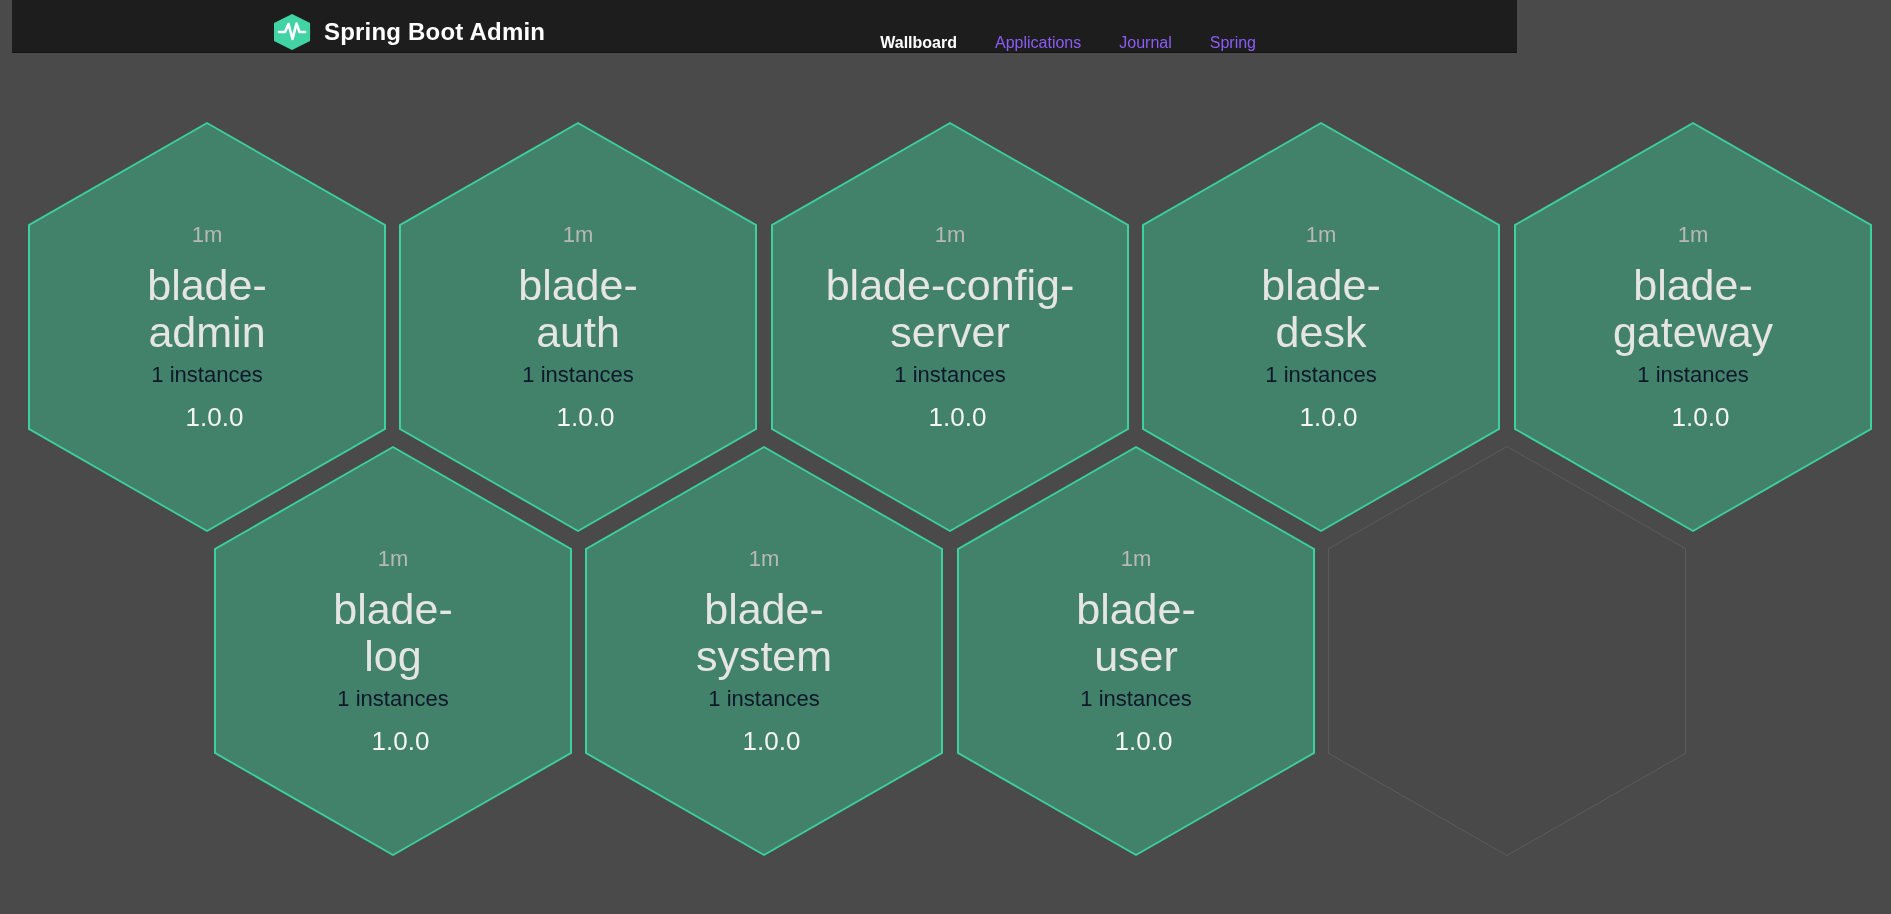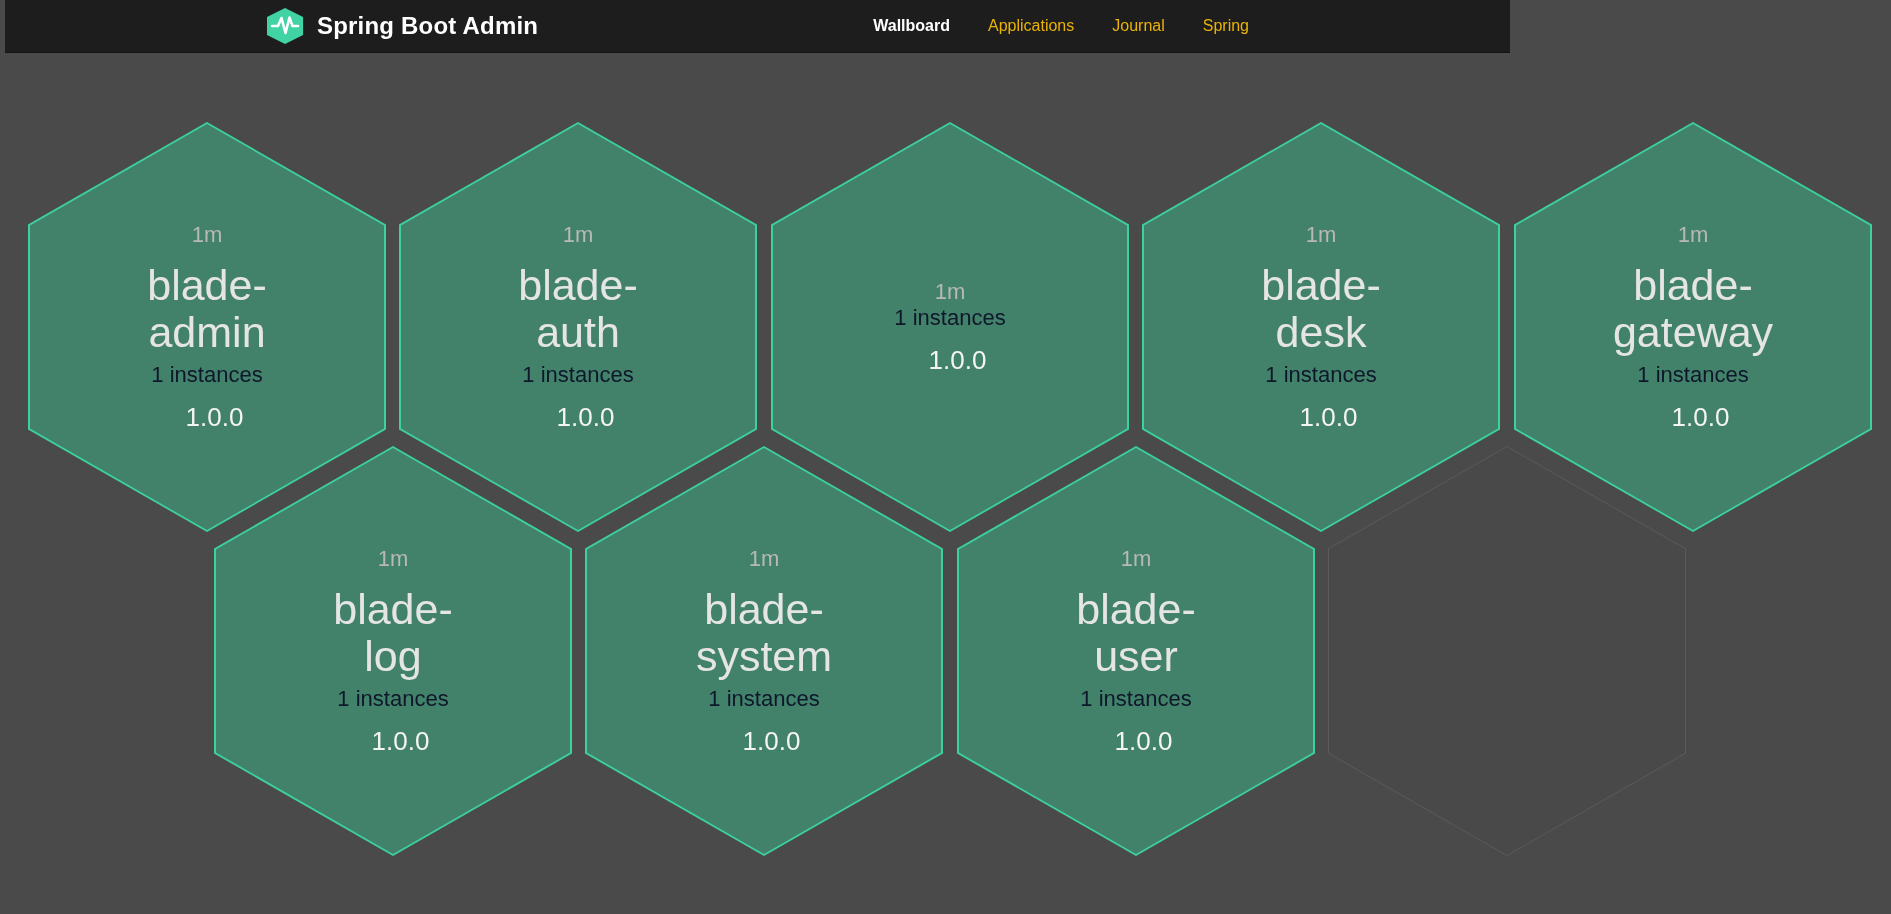--- a/index.html
+++ b/index.html
@@ -6,26 +6,26 @@
   html, body { width: 1891px; height: 914px; overflow: hidden; }
   body {
     font-family: "Liberation Sans", "DejaVu Sans", sans-serif;
     background: #4a4a4a;
     position: relative;
   }
 
   
   .header {
     position: absolute;
-    top: 0; left: 5px;
+    top: 0; left: 12px;
     width: 1505px; height: 53px;
     background: #1d1d1d;
     border-bottom: 1px solid #141414;
     display: flex;
-    align-items: center;
+    align-items: flex-end;
     padding: 0 261px;
   }
   .brand {
     display: flex;
     align-items: center;
     gap: 13px;
     cursor: pointer;
   }
   .brand-logo { width: 38px; height: 40px; display: block; }
   .brand-title {
@@ -36,21 +36,21 @@
     white-space: nowrap;
   }
   .nav {
     margin-left: auto;
     display: flex;
     align-items: center;
     gap: 38px;
   }
   .nav-item {
     font-size: 16px;
-    color: #eab308;
+    color: #8b5cf6;
     cursor: pointer;
     white-space: nowrap;
   }
   .nav-item.active {
     color: #ffffff;
     font-weight: bold;
   }
 
   
   .board {
@@ -143,20 +143,22 @@
       <div class="app-name">blade-
 auth</div>
       <div class="instances">1 instances</div>
       <div class="version">1.0.0</div>
     </div>
   </div>
 
   <div class="hex" style="left:771px; top:68px;">
     <div class="hex-fill">
       <div class="uptime">1m</div>
+      <div class="app-name">blade-config-
+server</div>
       <div class="instances">1 instances</div>
       <div class="version">1.0.0</div>
     </div>
   </div>
 
   <div class="hex" style="left:1142px; top:68px;">
     <div class="hex-fill">
       <div class="uptime">1m</div>
       <div class="app-name">blade-
 desk</div>

